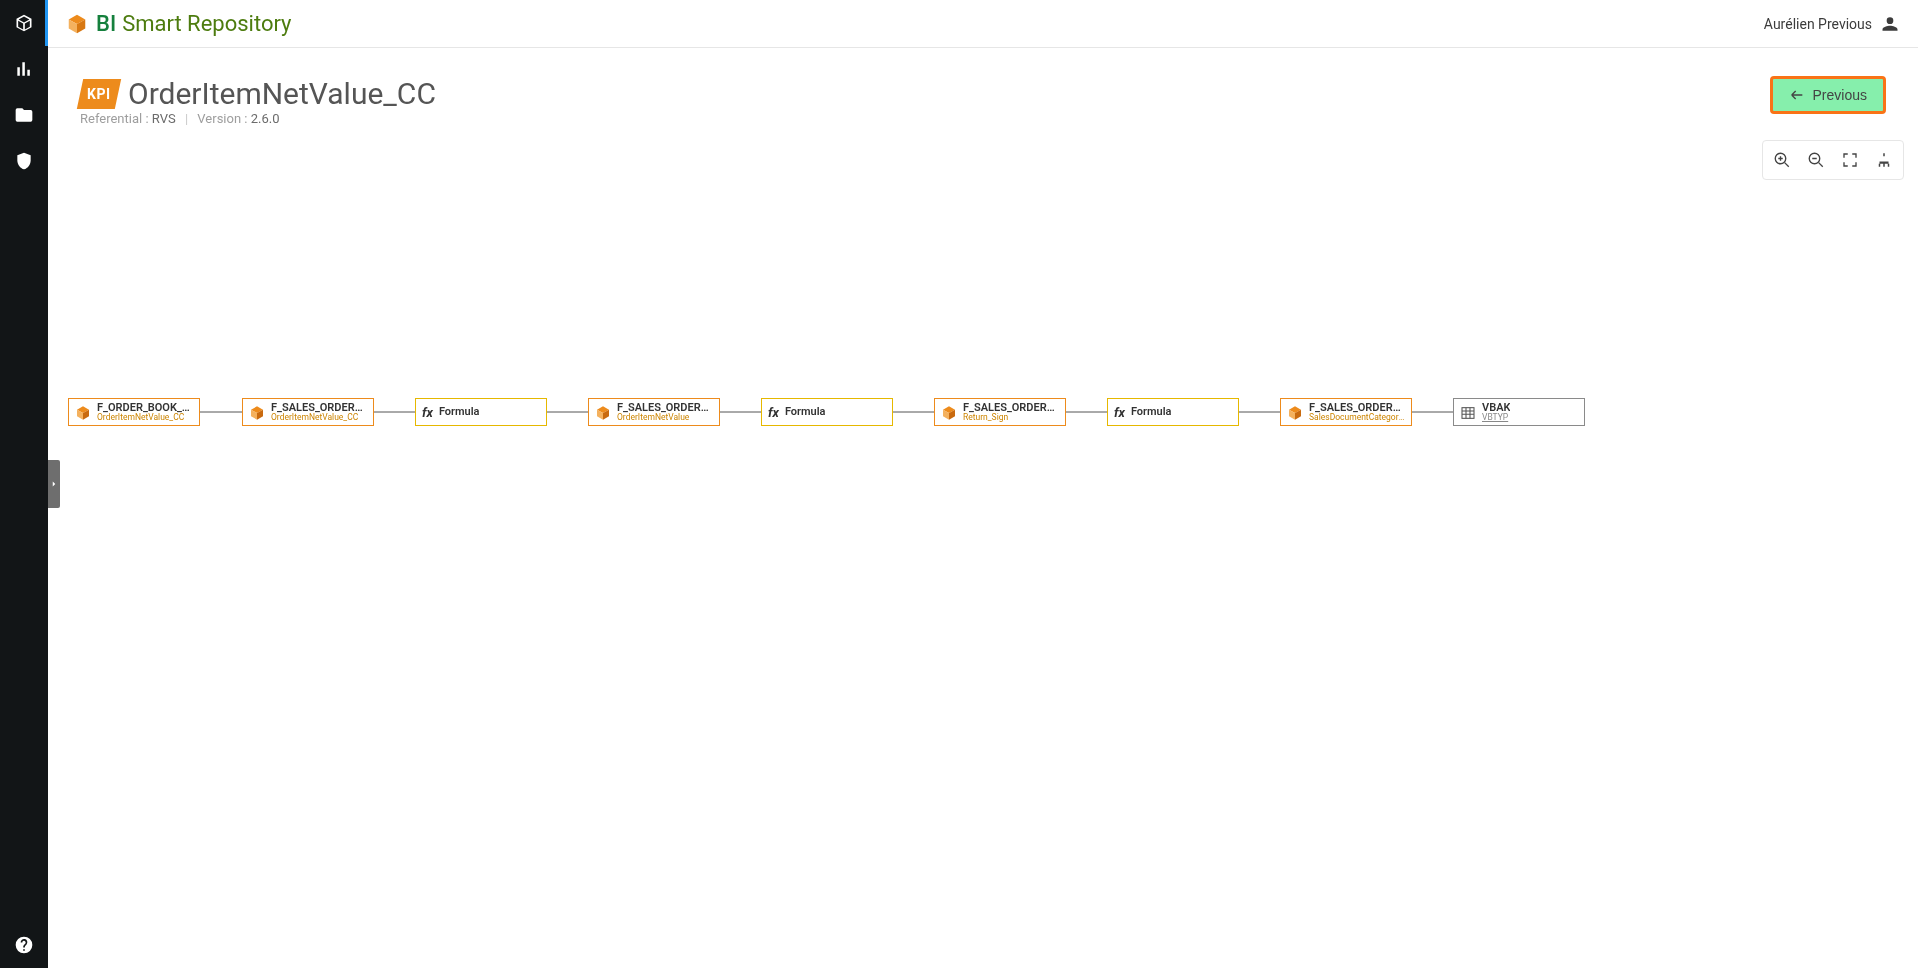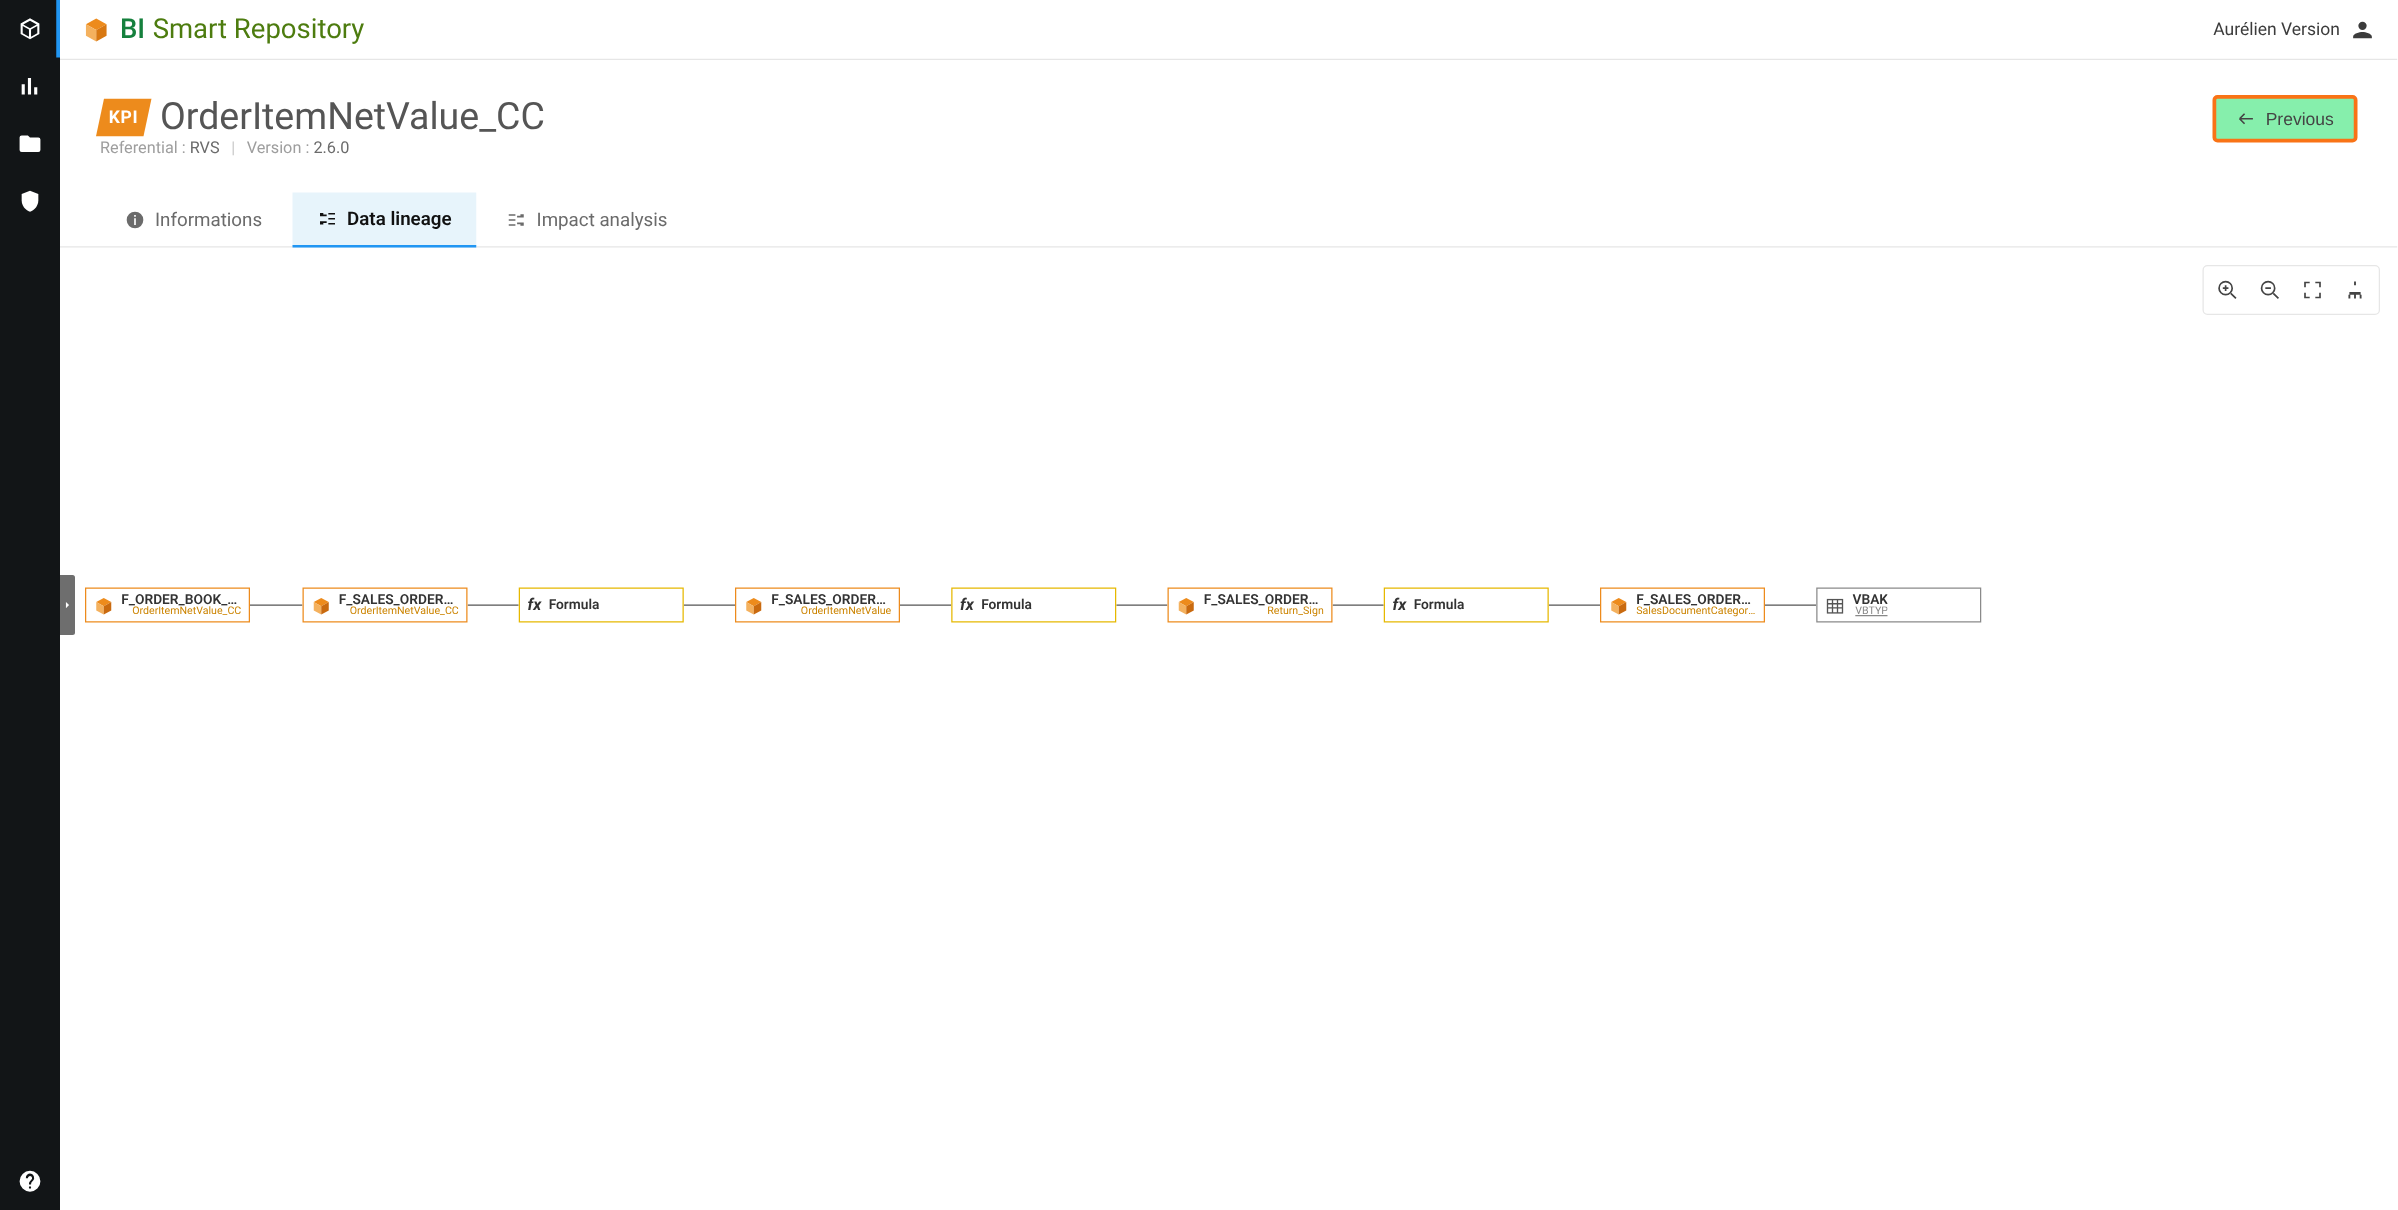--- a/index.html
+++ b/index.html
@@ -56,21 +56,21 @@
   .tab.active svg{fill:#111;}
   
   .canvas-wrap{flex:1;position:relative;overflow:hidden;}
   .toolbox{position:absolute;top:14px;right:14px;display:flex;gap:4px;border:1px solid var(--border);border-radius:4px;background:#fff;padding:4px;z-index:5;}
   .tool{width:30px;height:30px;display:flex;align-items:center;justify-content:center;cursor:pointer;border-radius:3px;}
   .tool svg{width:18px;height:18px;stroke:#444;fill:none;stroke-width:1.8;}
   .tool.filled svg{fill:#444;stroke:none;}
   .canvas{position:absolute;inset:0;}
   .edges{position:absolute;inset:0;pointer-events:none;}
   .edges line{stroke:#555;stroke-width:1;}
-  .node{position:absolute;height:28px;border:1.5px solid;background:#fff;display:flex;align-items:center;padding:0 6px;gap:6px;cursor:pointer;font-size:11px;overflow:hidden;text-align:right;}
+  .node{position:absolute;height:28px;border:1.5px solid;background:#fff;display:flex;align-items:center;padding:0 6px;gap:6px;cursor:pointer;font-size:11px;overflow:hidden;}
   .node.orange{border-color:var(--orange);}
   .node.yellow{border-color:#e6b800;}
   .node.gray{border-color:#8a8a8a;}
   .node .icon{width:16px;height:14px;flex:none;}
   .node .txt{display:flex;flex-direction:column;line-height:1.05;min-width:0;}
   .node .t1{font-size:11px;color:#333;font-weight:600;white-space:nowrap;overflow:hidden;text-overflow:ellipsis;}
   .node .t2{font-size:8.5px;color:#cc8400;white-space:nowrap;overflow:hidden;text-overflow:ellipsis;}
   .node.gray .t2{color:#888;text-decoration:underline;}
   .fx-label{font-style:italic;font-weight:700;font-size:13px;color:#333;}
 </style>
@@ -121,21 +121,21 @@
             <path fill="#ed8b1c" d="M12 2 3 7l9 5 9-5-9-5z"></path>
             <path fill="#f4b15e" d="M3 7v10l9 5V12L3 7z"></path>
             <path fill="#d87812" d="M21 7v10l-9 5V12l9-5z"></path>
           </svg>
         <span class="brand-text">
           <span class="b1">BI</span><span class="b2">Smart Repository</span>
         </span>
       </div>
       <div class="topbar-spacer"></div>
       <div class="user">
-        <span>Aurélien Version</span>
+        <span>Aurélien Previous</span>
         <svg viewBox="0 0 24 24">
             <path d="M12 12a4 4 0 1 0-4-4 4 4 0 0 0 4 4zm0 2c-3 0-9 1.5-9 4.5V20h18v-1.5c0-3-6-4.5-9-4.5z"></path>
           </svg>
       </div>
     </div>
 
     <div class="page-header">
       <div class="title-block">
         <div class="title-row">
           <div class="kpi-badge">
@@ -153,41 +153,20 @@
       </div>
       <div class="header-spacer"></div>
       <button class="btn-prev">
         <svg viewBox="0 0 24 24">
             <path d="M20 12H4m0 0 6-6M4 12l6 6"></path>
           </svg>
         <span>Previous</span>
       </button>
     </div>
 
-    <div class="tabs">
-      <div class="tab">
-        <svg viewBox="0 0 24 24">
-            <circle cx="12" cy="12" r="10"></circle>
-            <path fill="#fff" d="M11 10h2v8h-2zM11 6h2v2h-2z"></path>
-          </svg>
-        <span>Informations</span>
-      </div>
-      <div class="tab active">
-        <svg viewBox="0 0 24 24">
-            <path d="M3 5h4v4H3zM3 15h4v4H3zM13 5h8v2h-8zM13 11h8v2h-8zM13 17h8v2h-8zM7 7h4v2H7zM7 15h4v2H7z"></path>
-          </svg>
-        <span>Data lineage</span>
-      </div>
-      <div class="tab">
-        <svg viewBox="0 0 24 24">
-            <path d="M17 5h4v4h-4zM17 15h4v4h-4zM3 5h8v2H3zM3 11h8v2H3zM3 17h8v2H3zM13 7h4v2h-4zM13 15h4v2h-4z"></path>
-          </svg>
-        <span>Impact analysis</span>
-      </div>
-    </div>
 
     <div class="canvas-wrap">
       <div class="toolbox">
         <div class="tool">
           <svg viewBox="0 0 24 24">
               <circle cx="10" cy="10" r="7"></circle>
               <path d="M21 21l-5.5-5.5M10 7v6M7 10h6"></path>
             </svg>
         </div>
         <div class="tool">

